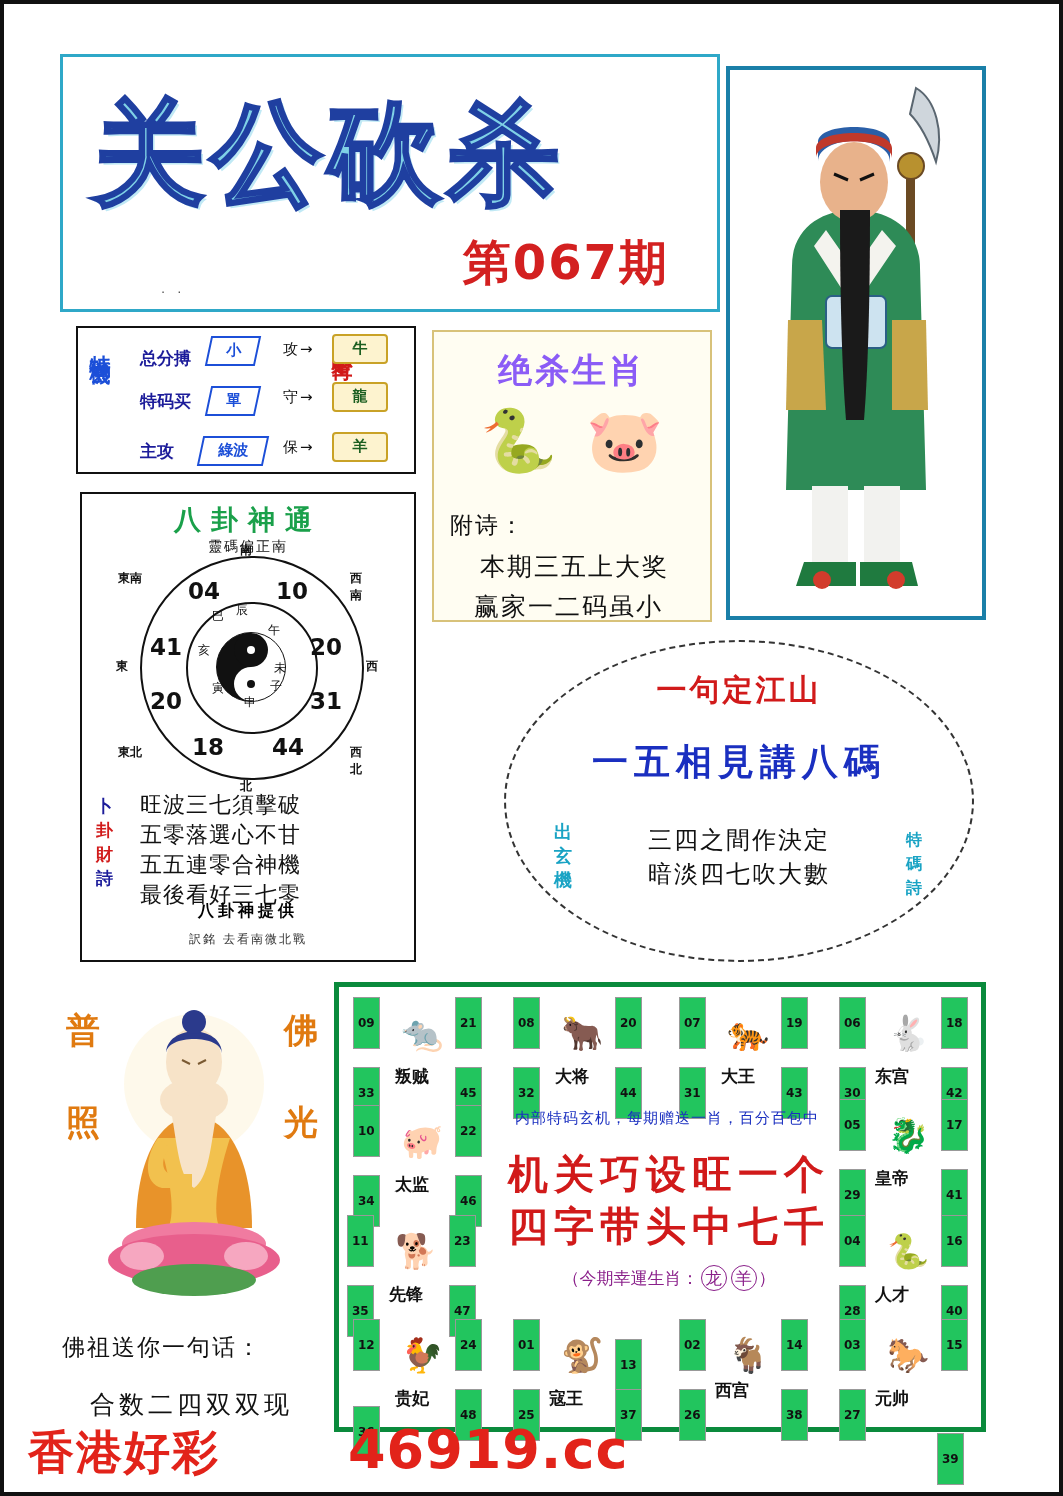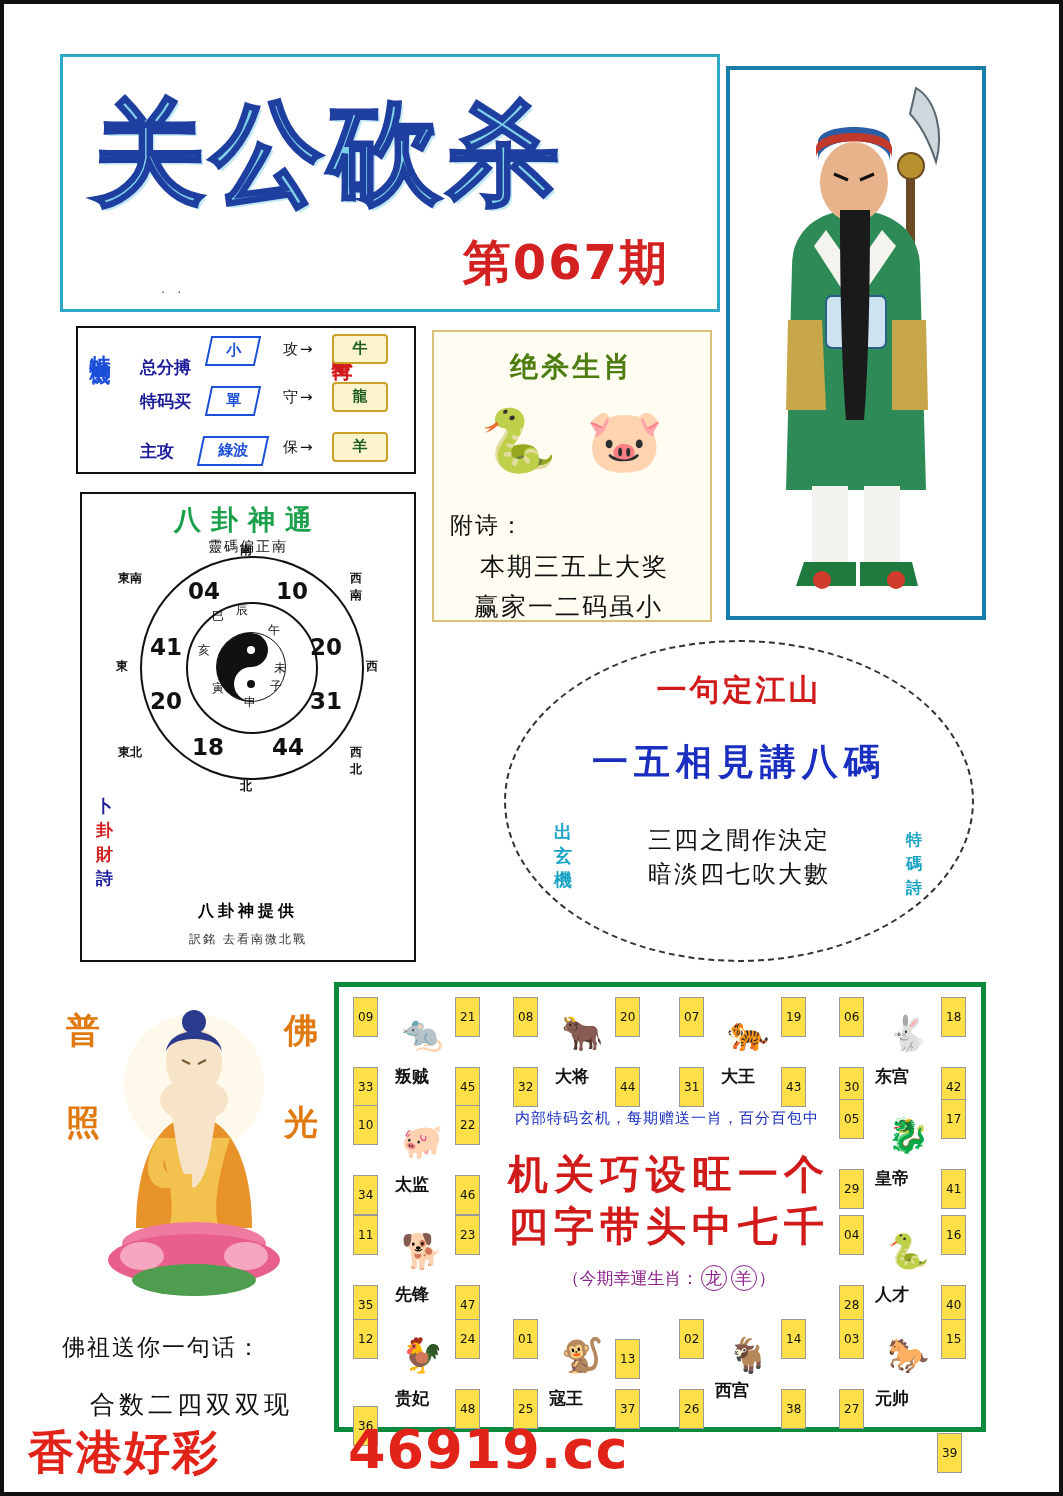--- a/index.html
+++ b/index.html
@@ -72,21 +72,21 @@
     text-align:center;line-height:24px;border-radius:4px;
   }
   .smlbl{position:absolute;font-size:15px;color:#111;}
 
   
   .jiesha{
     position:absolute;left:428px;top:326px;width:280px;height:292px;
     border:2px solid #d8c27a;background:#fffdf2;box-sizing:border-box;
   }
   .jiesha .jt{position:absolute;left:0;right:0;top:16px;text-align:center;
-    font-size:28px;font-weight:bold;color:#4d7c0f;letter-spacing:3px;}
+    font-size:34px;font-weight:bold;color:#8b5cf6;letter-spacing:3px;}
   .jiesha .an1{position:absolute;left:46px;top:72px;font-size:62px;color:#b07fd0;}
   .jiesha .an2{position:absolute;left:152px;top:72px;font-size:62px;color:#e9a0b8;}
   .jiesha .fs{position:absolute;left:16px;top:178px;font-size:23px;color:#111;letter-spacing:2px;}
   .jiesha .l1{position:absolute;left:46px;top:218px;font-size:25px;color:#111;letter-spacing:2px;}
   .jiesha .l2{position:absolute;left:40px;top:258px;font-size:25px;color:#111;letter-spacing:2px;}
 
   
   .bagua{
     position:absolute;left:76px;top:488px;width:336px;height:470px;
     border:2px solid #111;background:#fff;box-sizing:border-box;
@@ -133,21 +133,21 @@
   .guang{position:absolute;left:240px;top:120px;font-size:34px;font-weight:bold;color:#e07a10;}
   .bud-l1{position:absolute;left:18px;top:352px;font-size:23px;color:#111;letter-spacing:2px;}
   .bud-l2{position:absolute;left:46px;top:408px;font-size:25px;color:#111;letter-spacing:4px;}
 
   
   .grid-box{
     position:absolute;left:330px;top:978px;width:652px;height:450px;
     border:5px solid #0a8a3c;background:#fff;box-sizing:border-box;
   }
   .cellgrp{position:absolute;width:150px;height:104px;}
-  .cn{position:absolute;font-size:12px;border:1px solid #999;padding:12px 4px;background:#fde047;color:#111;}
+  .cn{position:absolute;font-size:12px;border:1px solid #999;padding:18px 4px;background:#22c55e;color:#111;font-weight:bold;}
   .zname{position:absolute;font-size:17px;color:#111;font-weight:bold;}
   .zicon{position:absolute;font-size:34px;color:#111;}
   .mid-note{position:absolute;left:128px;top:122px;width:400px;text-align:center;
     font-size:15px;color:#1a2fc0;letter-spacing:1px;}
   .mid-p1{position:absolute;left:110px;top:160px;width:440px;text-align:center;
     font-size:40px;font-weight:bold;color:#d11a1a;letter-spacing:6px;}
   .mid-p2{position:absolute;left:110px;top:212px;width:440px;text-align:center;
     font-size:40px;font-weight:bold;color:#d11a1a;letter-spacing:6px;}
   .lucky{position:absolute;left:150px;top:278px;width:360px;text-align:center;font-size:17px;color:#8a1f8a;}
   .lucky .lz{display:inline-block;border:1px solid #8a1f8a;border-radius:50%;width:24px;height:24px;line-height:24px;margin:0 2px;}
@@ -199,21 +199,21 @@
       <path d="M130 492 L182 492 L188 516 L130 516 Z" fill="#1f7a3f"></path>
       <circle cx="92" cy="510" r="9" fill="#d23c2c"></circle>
       <circle cx="166" cy="510" r="9" fill="#d23c2c"></circle>
     </svg>
   </div>
 
   <div class="info-box">
     <div class="vlabel tm-label">特碼玄機</div>
     <div class="vlabel bz-label">必中生肖</div>
 
-    <div class="row-lbl" style="left:62px;top:28px;">总分搏</div>
+    <div class="row-lbl" style="left:62px;top:19px;">总分搏</div>
     <div class="hexcell" style="left:130px;top:8px;"><span>小</span></div>
 
     <div class="row-lbl" style="left:62px;top:62px;">特码买</div>
     <div class="hexcell" style="left:130px;top:58px;"><span>單</span></div>
 
     <div class="row-lbl" style="left:62px;top:112px;">主攻</div>
     <div class="hexcell" style="left:122px;top:108px;width:62px;"><span>綠波</span></div>
 
     <div class="smlbl" style="left:205px;top:12px;">攻</div>
     <div class="arrow" style="left:222px;top:12px;">→</div>
@@ -275,20 +275,26 @@
       <div class="branch" style="left:58px;top:86px;">亥</div>
       <div class="branch" style="left:130px;top:122px;">子</div>
     </div>
 
     <div class="poem-lbl">
       <span style="color:#1c1c9a;">卜</span><br>
       <span style="color:#d11a1a;">卦</span><br>
       <span style="color:#d11a1a;">財</span><br>
       <span style="color:#1c1c9a;">詩</span>
     </div>
+    <div class="poem">
+      <div>旺波三七須擊破</div>
+      <div>五零落選心不甘</div>
+      <div>五五連零合神機</div>
+      <div>最後看好三七零</div>
+    </div>
     <div class="bg-foot">八卦神提供</div>
     <div class="bg-foot2">訳銘  去看南微北戰</div>
   </div>
 
   <div class="ellipse">
     <div class="el-t1">一句定江山</div>
     <div class="el-t2">一五相見講八碼</div>
     <div class="el-left">出玄機</div>
     <div class="el-right">特碼詩</div>
     <div class="el-m1">三四之間作決定</div>
@@ -379,21 +385,21 @@
 
     <div class="cellgrp" style="left:492px;top:112px;">
       <div class="cn" style="left:8px;top:0;">05</div>
       <div class="cn" style="left:110px;top:0;">17</div>
       <div class="zicon" style="left:56px;top:16px;">🐉</div>
       <div class="cn" style="left:8px;top:70px;">29</div>
       <div class="zname" style="left:44px;top:68px;">皇帝</div>
       <div class="cn" style="left:110px;top:70px;">41</div>
     </div>
 
-    <div class="cellgrp" style="left:6px;top:228px;">
+    <div class="cellgrp" style="left:0;top:228px;">
       <div class="cn" style="left:8px;top:0;">11</div>
       <div class="cn" style="left:110px;top:0;">23</div>
       <div class="zicon" style="left:56px;top:16px;">🐕</div>
       <div class="cn" style="left:8px;top:70px;">35</div>
       <div class="zname" style="left:50px;top:68px;">先锋</div>
       <div class="cn" style="left:110px;top:70px;">47</div>
     </div>
 
     <div class="cellgrp" style="left:492px;top:228px;">
       <div class="cn" style="left:8px;top:0;">04</div>

